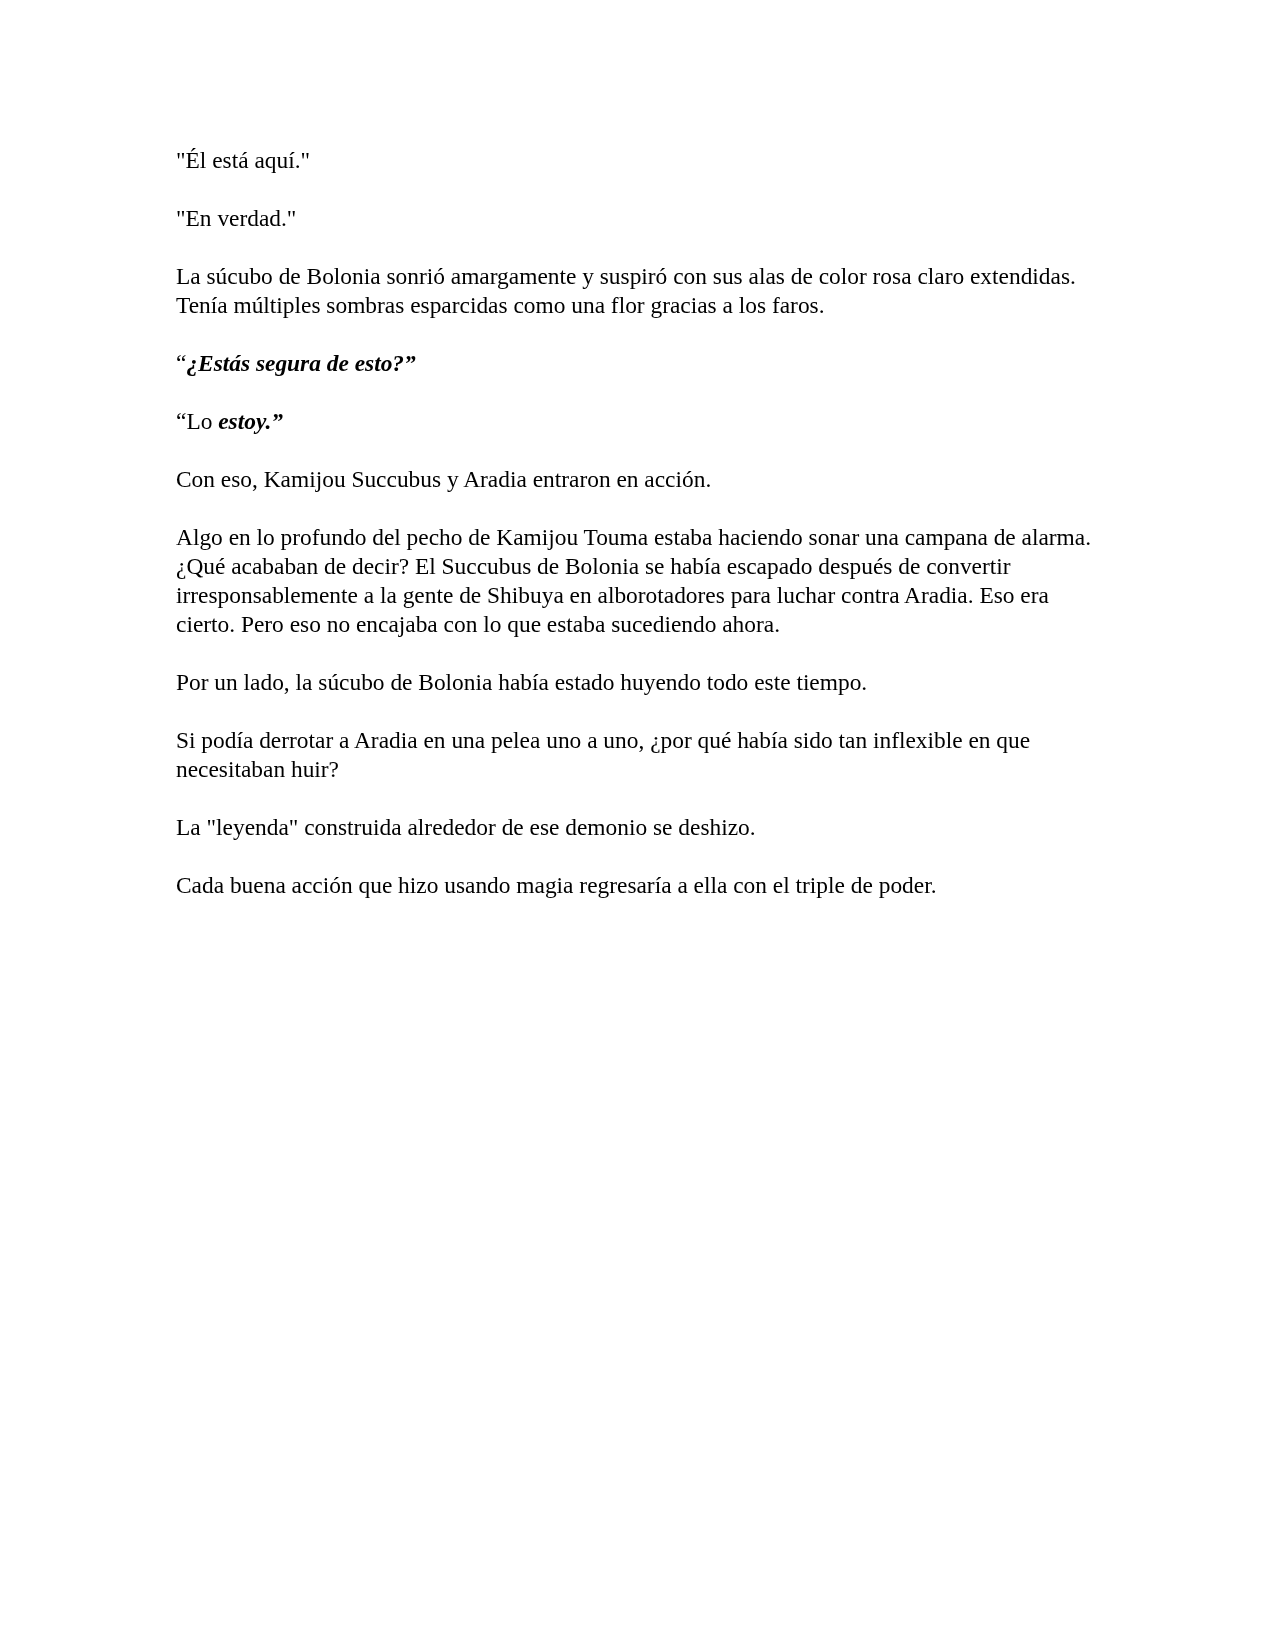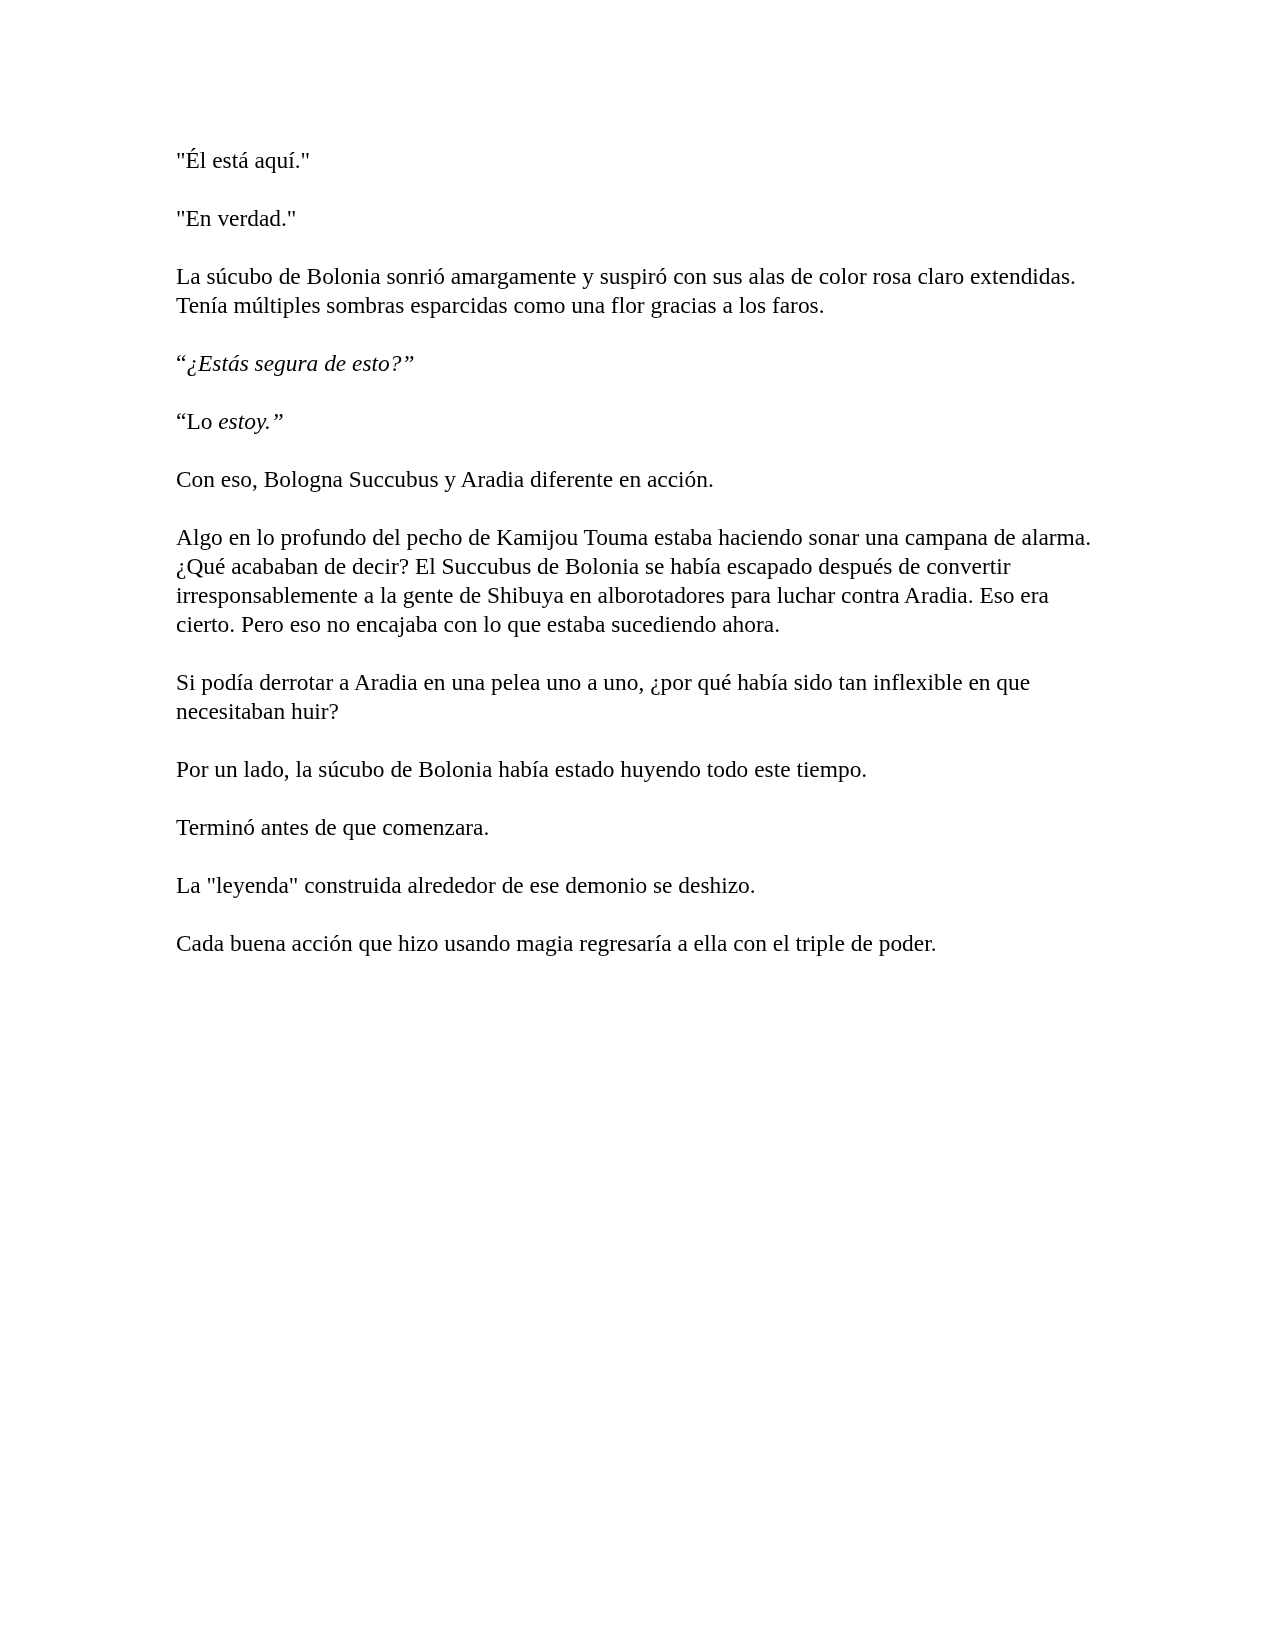--- a/index.html
+++ b/index.html
@@ -30,33 +30,33 @@
       font-size: 23.4px;
       line-height: 29px;
       color: #000000;
     }
     .content p {
       margin: 0 0 29px 0;
       padding: 0;
     }
     .content em {
       font-style: italic;
+      font-weight: bold;
     }
   </style>
 </head>
 <body>
 
 <div class="page">
   <div class="content">
     <p>"Él está aquí."</p>
     <p>"En verdad."</p>
     <p>La súcubo de Bolonia sonrió amargamente y suspiró con sus alas de color rosa claro extendidas. Tenía múltiples sombras esparcidas como una flor gracias a los faros.</p>
     <p><span>“</span><em>¿Estás segura de esto?”</em></p>
     <p><span>“Lo </span><em>estoy.”</em></p>
-    <p>Con eso, Bologna Succubus y Aradia diferente en acción.</p>
+    <p>Con eso, Kamijou Succubus y Aradia entraron en acción.</p>
     <p>Algo en lo profundo del pecho de Kamijou Touma estaba haciendo sonar una campana de alarma. ¿Qué acababan de decir? El Succubus de Bolonia se había escapado después de convertir irresponsablemente a la gente de Shibuya en alborotadores para luchar contra Aradia. Eso era cierto. Pero eso no encajaba con lo que estaba sucediendo ahora.</p>
+    <p>Por un lado, la súcubo de Bolonia había estado huyendo todo este tiempo.</p>
     <p>Si podía derrotar a Aradia en una pelea uno a uno, ¿por qué había sido tan inflexible en que necesitaban huir?</p>
-    <p>Por un lado, la súcubo de Bolonia había estado huyendo todo este tiempo.</p>
-    <p>Terminó antes de que comenzara.</p>
     <p>La "leyenda" construida alrededor de ese demonio se deshizo.</p>
     <p>Cada buena acción que hizo usando magia regresaría a ella con el triple de poder.</p>
   </div>
 </div>
 
 </body></html>

